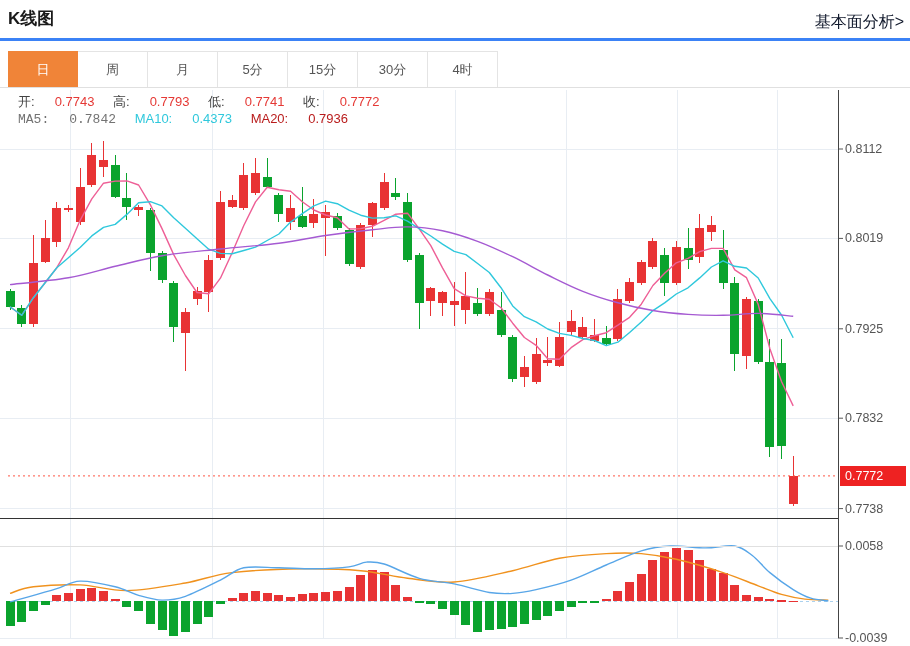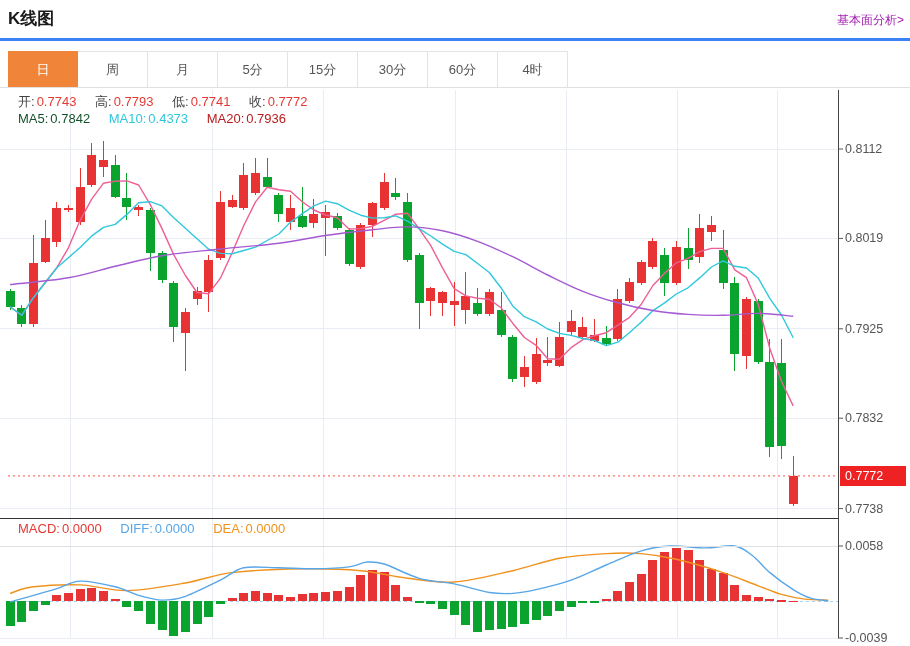--- a/index.html
+++ b/index.html
@@ -3,36 +3,36 @@
 <meta charset="utf-8">
 <style>
   html,body{margin:0;padding:0;}
   body{
     width:910px;height:646px;position:relative;background:#fff;overflow:hidden;
     font-family:"Liberation Sans","DejaVu Sans",sans-serif;
     -webkit-font-smoothing:antialiased;
   }
   .header{position:absolute;top:0;left:0;width:910px;height:38px;border-bottom:3px solid #3b82f6;background:#fff;}
   .page-title{position:absolute;left:8px;top:7px;font-size:17px;font-weight:bold;color:#1a1a1a;}
-  .fa-link{position:absolute;right:6px;top:12px;font-size:12px;color:#a21caf;cursor:pointer;}
+  .fa-link{position:absolute;right:6px;top:12px;font-size:16px;color:#0f172a;cursor:pointer;}
   .tabbar{position:absolute;top:51px;left:0;width:910px;height:37px;border-bottom:1px solid #e0e0e0;background:#fff;box-sizing:border-box;}
   .tabs{display:flex;margin-left:8px;height:36px;}
   .tab{
     width:70px;height:36px;box-sizing:border-box;display:flex;align-items:center;justify-content:center;
     font-size:13px;color:#555;background:#fff;cursor:pointer;
     border:1px solid #e4e4e4;border-left:none;border-bottom:none;
   }
   .tab:first-child{border-left:1px solid #e4e4e4;}
   .tab.selected{background:#f08438;color:#fff;border-color:#f08438;}
   .chart-wrap{position:absolute;top:90px;left:0;width:910px;height:556px;}
   .chart-wrap svg{position:absolute;top:0;left:0;}
   .legend{position:absolute;left:18px;font-size:13px;white-space:nowrap;pointer-events:none;}
   .legend span{display:inline-block;}
   .legend .item{margin-right:15px;}
-  .legend .val{margin-left:2px;}
+  .legend .val{margin-left:20px;}
   .legend-ohlc{top:3px;}
   .legend-ohlc .lab{color:#444;}
   .legend-ohlc .val{color:#e53935;}
   .legend-ma{top:21px;}
   .legend-macd{top:431px;}
 </style>
 </head>
 <body>
 
 <div class="header">
@@ -41,21 +41,20 @@
 </div>
 
 <div class="tabbar">
   <div class="tabs">
       <div class="tab selected">日</div>
       <div class="tab">周</div>
       <div class="tab">月</div>
       <div class="tab">5分</div>
       <div class="tab">15分</div>
       <div class="tab">30分</div>
-      <div class="tab">60分</div>
       <div class="tab">4时</div>
     </div>
 </div>
 
 <div class="chart-wrap">
   <svg width="910" height="556" viewBox="0 0 910 556">
       <g shape-rendering="crispEdges">
         <line x1="70" y1="0" x2="70" y2="548" stroke="#e8edf3" stroke-width="1"></line>
         <line x1="212" y1="0" x2="212" y2="548" stroke="#e8edf3" stroke-width="1"></line>
         <line x1="323" y1="0" x2="323" y2="548" stroke="#e8edf3" stroke-width="1"></line>
@@ -314,23 +313,18 @@
     </svg>
 
   <div class="legend legend-ohlc">
     <span class="item"><span class="lab">开:</span><span class="val">0.7743</span></span>
     <span class="item"><span class="lab">高:</span><span class="val">0.7793</span></span>
     <span class="item"><span class="lab">低:</span><span class="val">0.7741</span></span>
     <span class="item"><span class="lab">收:</span><span class="val">0.7772</span></span>
   </div>
 
   <div class="legend legend-ma">
-    <span class="item" style="color: #14532d;"><span class="lab">MA5:</span><span class="val">0.7842</span></span>
+    <span class="item" style="color: #737373; font-family: Liberation Mono, monospace;"><span class="lab">MA5:</span><span class="val">0.7842</span></span>
     <span class="item" style="color: rgb(47, 200, 220);"><span class="lab">MA10:</span><span class="val">0.4373</span></span>
     <span class="item" style="color: #b91c1c;"><span class="lab">MA20:</span><span class="val">0.7936</span></span>
   </div>
 
-  <div class="legend legend-macd">
-    <span class="item" style="color: rgb(229, 57, 53);"><span class="lab">MACD:</span><span class="val">0.0000</span></span>
-    <span class="item" style="color: rgb(88, 166, 232);"><span class="lab">DIFF:</span><span class="val">0.0000</span></span>
-    <span class="item" style="color: rgb(240, 146, 30);"><span class="lab">DEA:</span><span class="val">0.0000</span></span>
-  </div>
 </div>
 
 </body></html>

